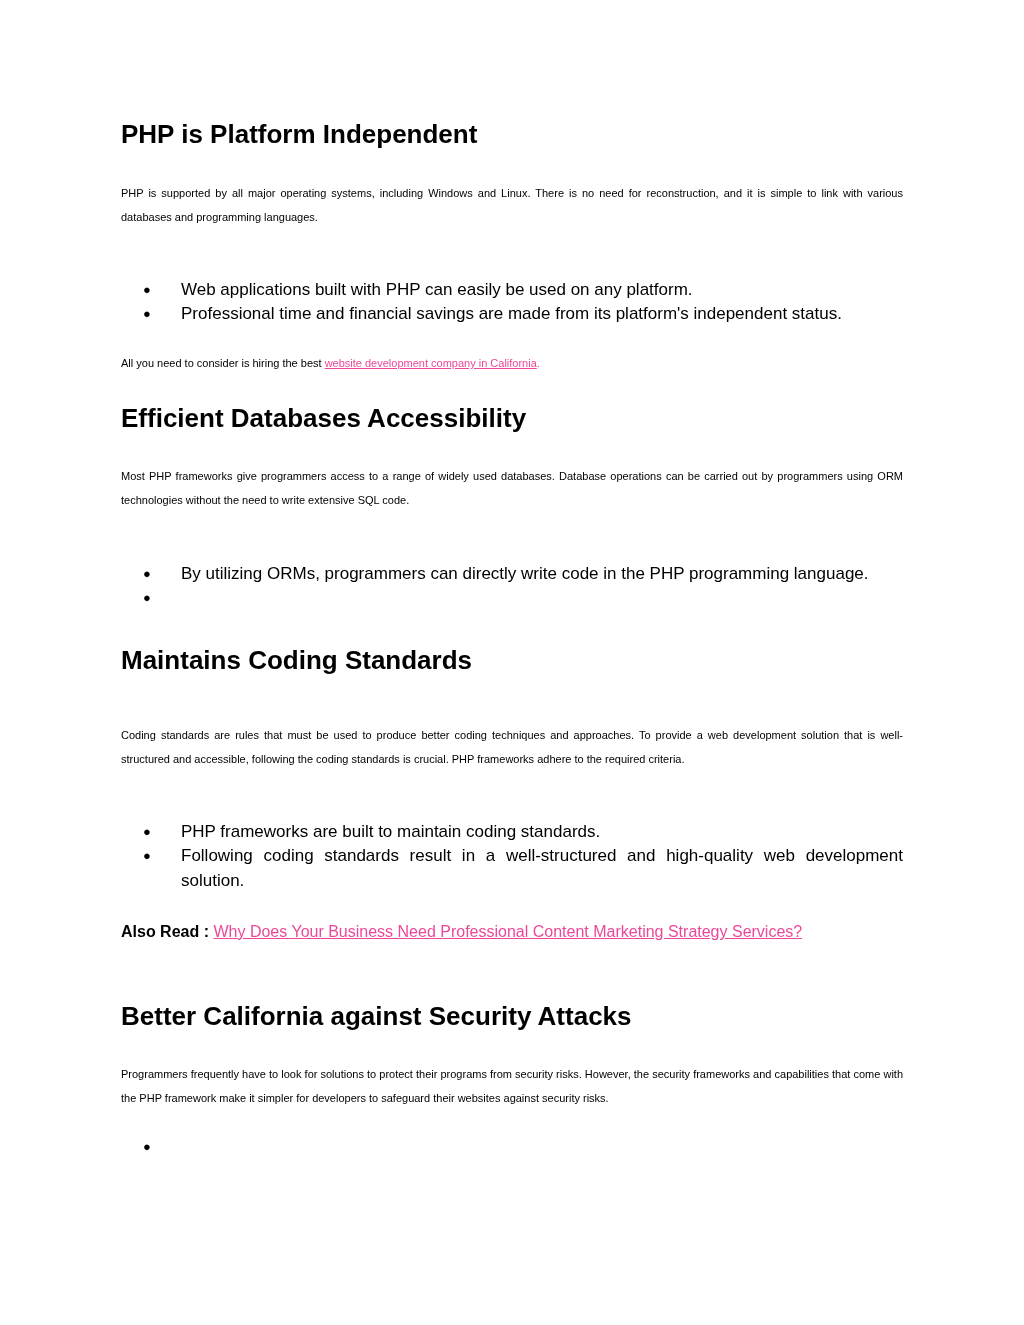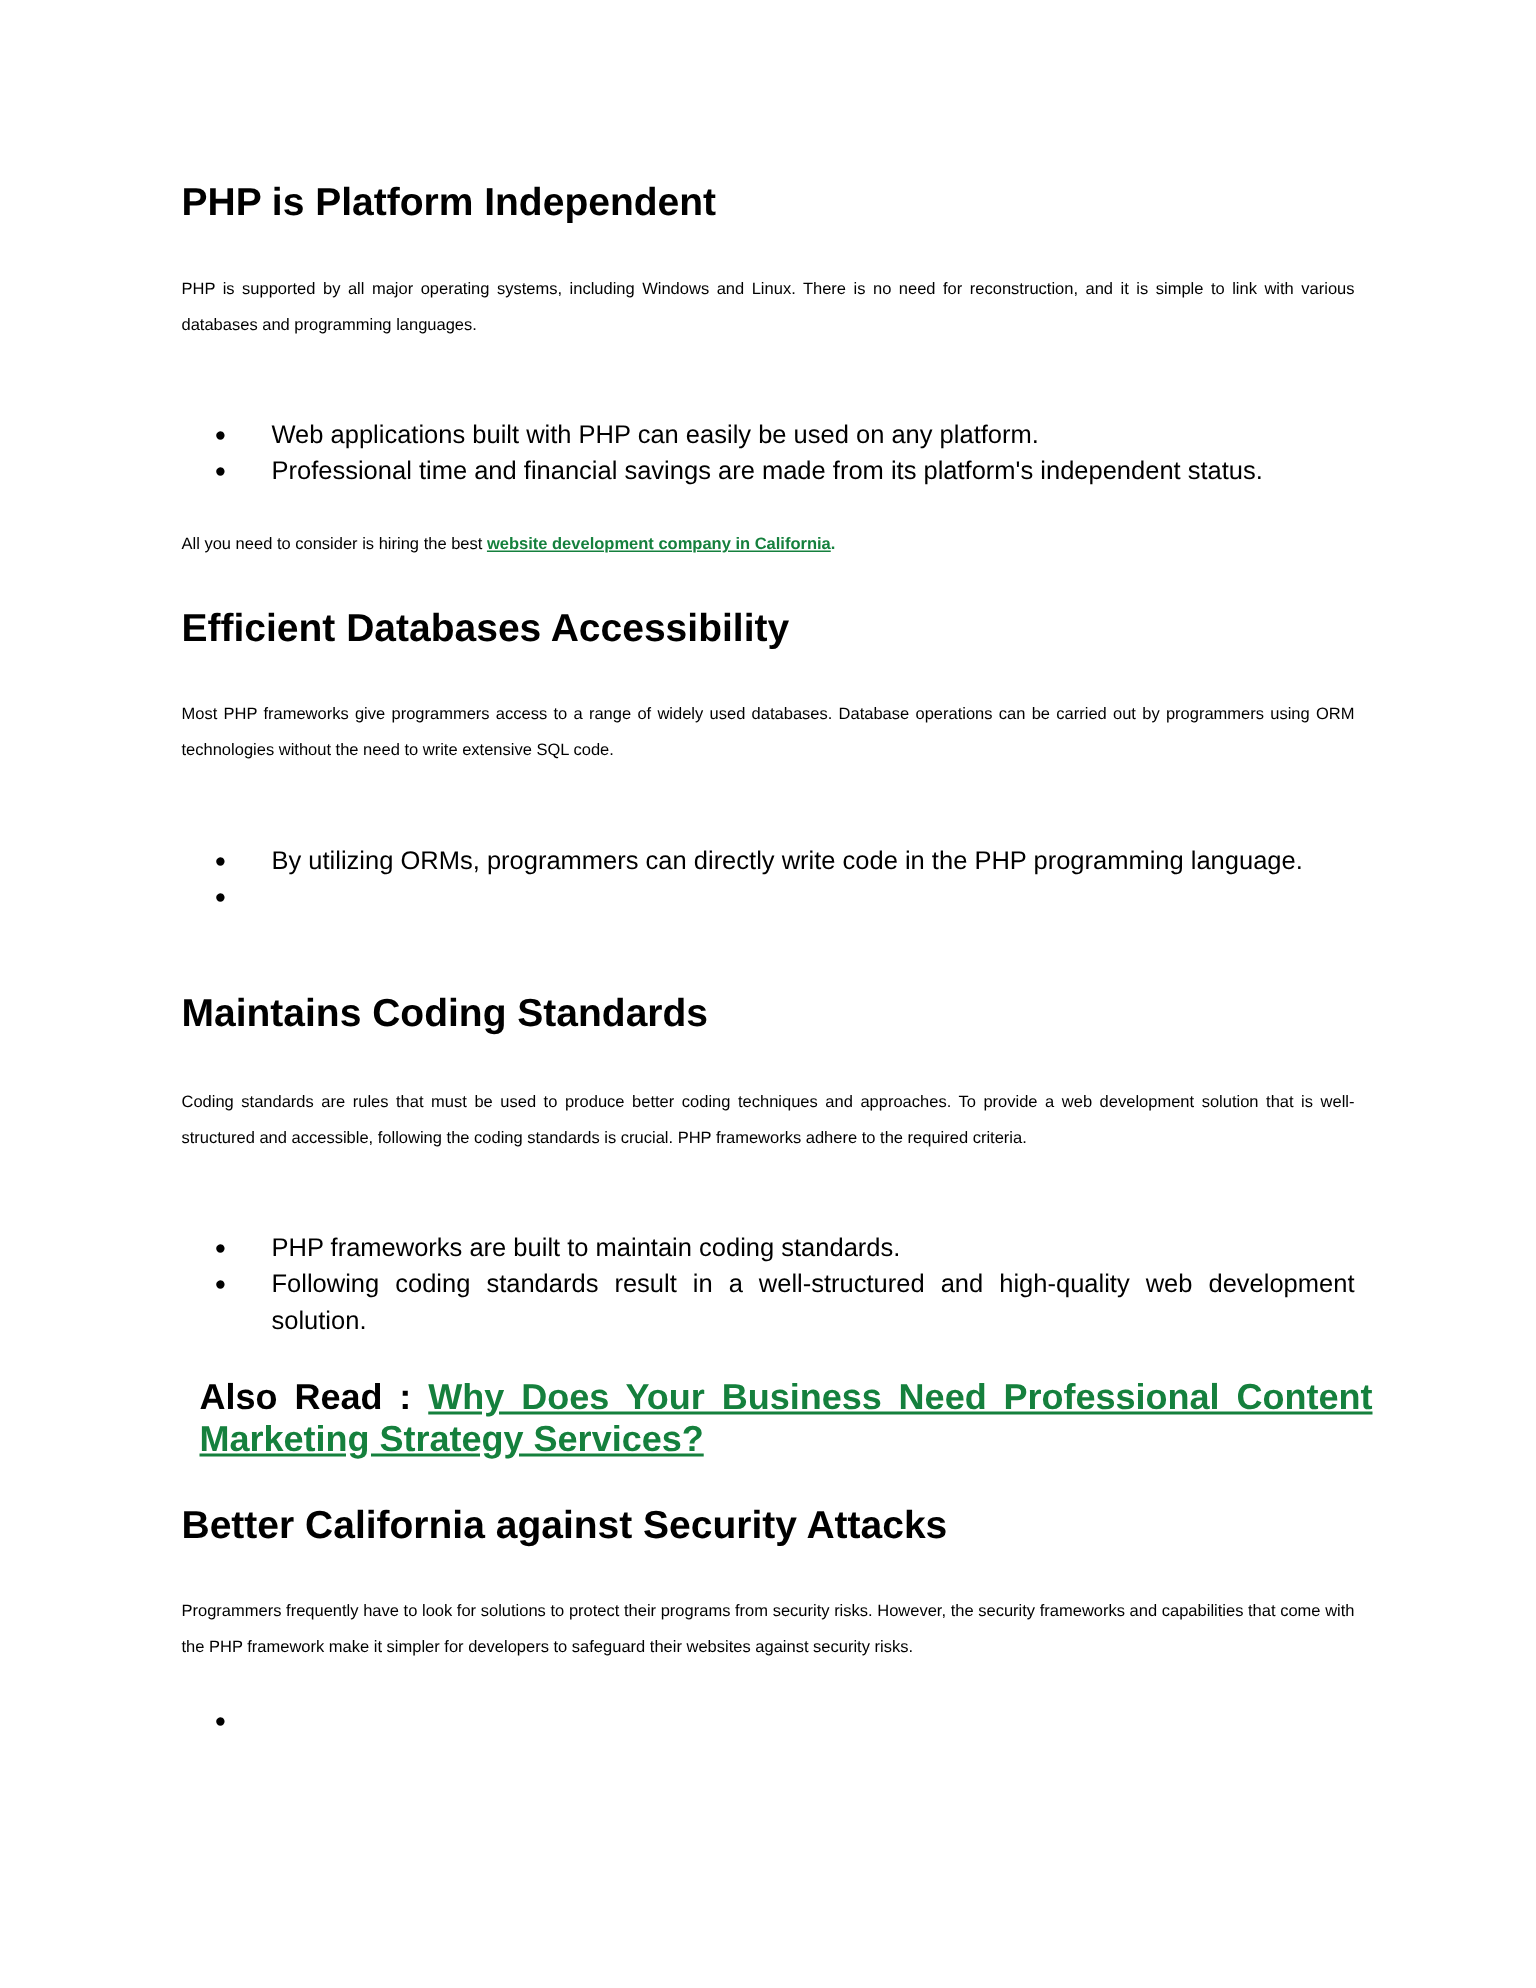--- a/index.html
+++ b/index.html
@@ -4,22 +4,22 @@
   <style>
     html, body { margin: 0; padding: 0; background: #ffffff; }
     body { width: 1024px; height: 1325px; position: relative; overflow: hidden;
            font-family: "Liberation Sans", sans-serif; color: #000; }
     .page { position: absolute; left: 121px; top: 0; width: 782px; }
     h2 { position: absolute; left: 0; margin: 0; font-size: 26px; font-weight: bold; line-height: 28px; white-space: nowrap; }
     p { position: absolute; left: 0; width: 782px; margin: 0; font-size: 11px; line-height: 24.4px; text-align: justify; text-align-last: left; }
     ul { position: absolute; left: 0; width: 782px; margin: 0; padding: 0; list-style: none; }
     li { position: relative; padding-left: 60px; font-size: 17px; line-height: 24.4px; text-align: justify; text-align-last: left; }
     li .bullet { position: absolute; left: 22px; top: 0; font-size: 13px; }
-    a { color: #15803d; font-weight: bold; text-decoration: underline; }
-    .also { position: absolute; left: 12px; width: 782px; margin: 0; font-size: 24px; line-height: 27.5px; font-weight: bold; text-align: justify; text-align-last: left; }
+    a { color: #ec4899; font-weight: normal; text-decoration: underline; }
+    .also { position: absolute; left: 0; width: 782px; margin: 0; font-size: 16px; line-height: 27.5px; font-weight: bold; text-align: justify; text-align-last: left; }
   </style>
 </head>
 <body>
 
 <div class="page">
 
   <h2 style="top:120px">PHP is Platform Independent</h2>
   <p style="top:181px">PHP is supported by all major operating systems, including Windows and Linux. There is no need for reconstruction, and it is simple to link with various databases and programming languages.</p>
   <ul style="top:278px">
     <li><span class="bullet">●</span><span>Web applications built with PHP can easily be used on any platform.</span></li>
@@ -27,21 +27,21 @@
   </ul>
   <p style="top:351px"><span>All you need to consider is hiring the best </span><a>website development company in California</a><a style="text-decoration:none">.</a></p>
 
   <h2 style="top:404px">Efficient Databases Accessibility</h2>
   <p style="top:464px">Most PHP frameworks give programmers access to a range of widely used databases. Database operations can be carried out by programmers using ORM technologies without the need to write extensive SQL code.</p>
   <ul style="top:562px">
     <li><span class="bullet">●</span><span>By utilizing ORMs, programmers can directly write code in the PHP programming language.</span></li>
     <li><span class="bullet">●</span></li>
   </ul>
 
-  <h2 style="top:661px">Maintains Coding Standards</h2>
+  <h2 style="top:646px">Maintains Coding Standards</h2>
   <p style="top:723px">Coding standards are rules that must be used to produce better coding techniques and approaches. To provide a web development solution that is well-structured and accessible, following the coding standards is crucial. PHP frameworks adhere to the required criteria.</p>
   <ul style="top:820px">
     <li><span class="bullet">●</span><span>PHP frameworks are built to maintain coding standards.</span></li>
     <li><span class="bullet">●</span><span>Following coding standards result in a well-structured and high-quality web development solution.</span></li>
   </ul>
 
   <p class="also" style="top:918px"><span>Also Read : </span><a>Why Does Your Business Need Professional Content Marketing Strategy Services?</a></p>
 
   <h2 style="top:1002px">Better California against Security Attacks</h2>
   <p style="top:1062px">Programmers frequently have to look for solutions to protect their programs from security risks. However, the security frameworks and capabilities that come with the PHP framework make it simpler for developers to safeguard their websites against security risks.</p>

